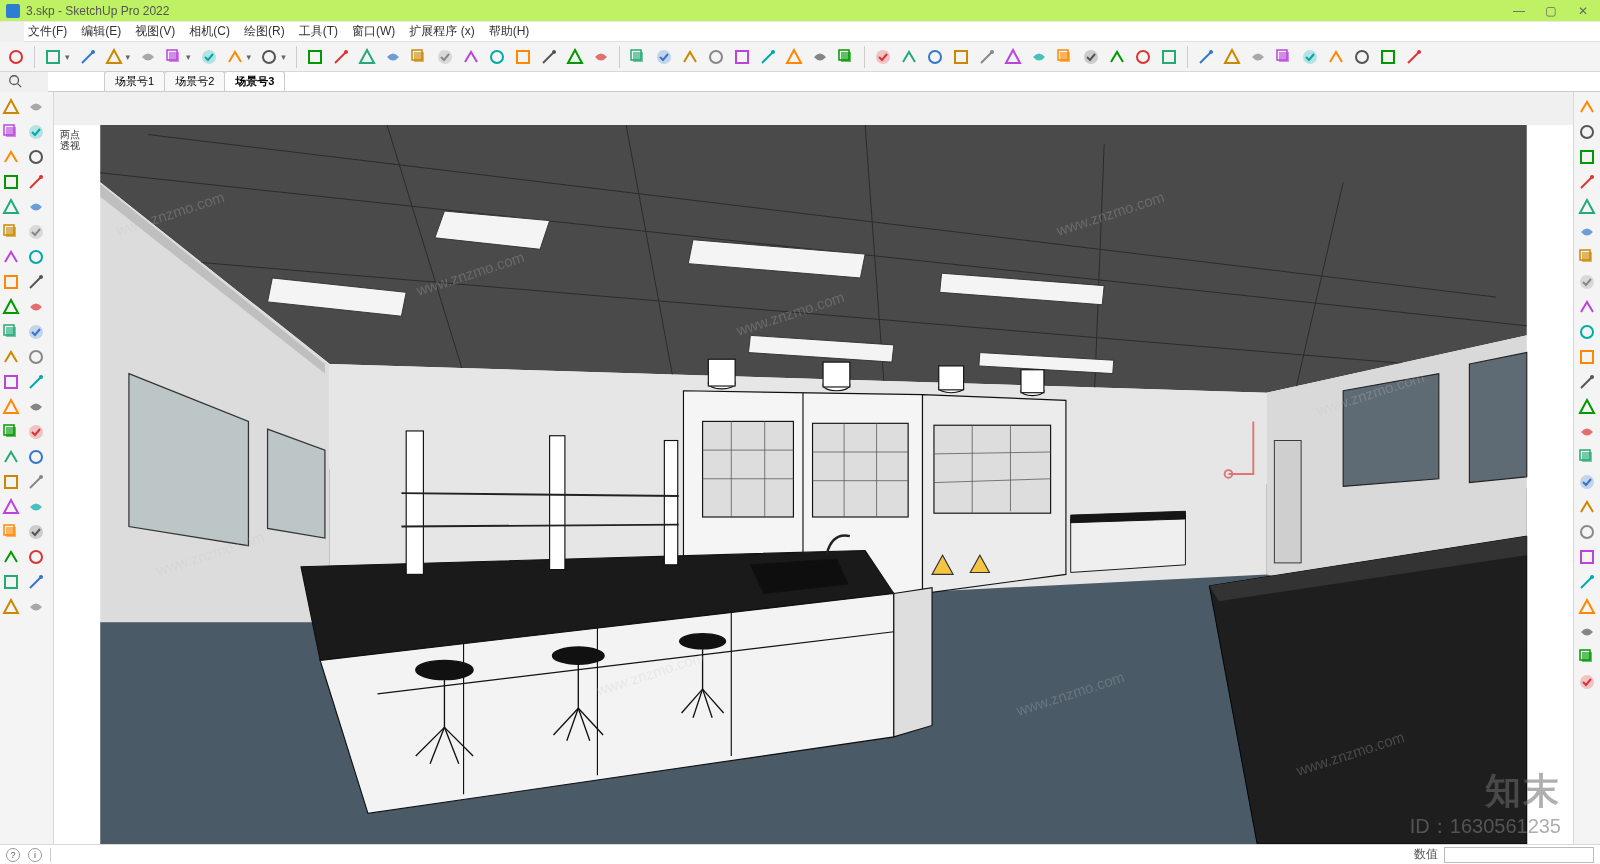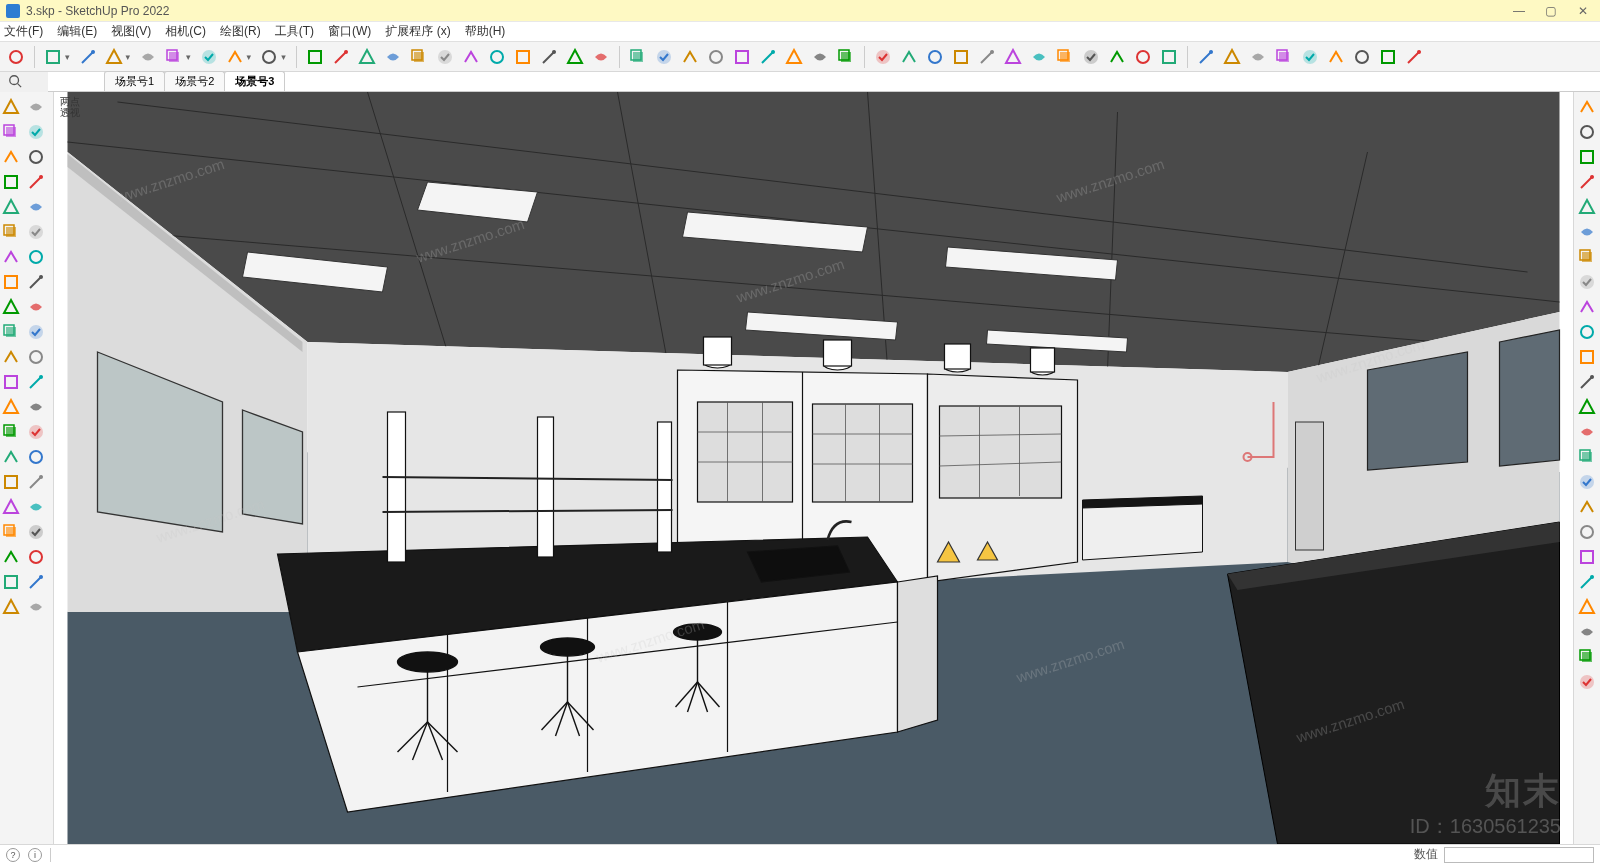--- a/index.html
+++ b/index.html
@@ -1,45 +1,45 @@
 <!DOCTYPE html>
 <html><head>
 <meta charset="utf-8">
 <style>
   * { margin: 0; padding: 0; box-sizing: border-box; font-family: "Microsoft YaHei", "Segoe UI", sans-serif; font-size: 12px; }
   body { width: 1600px; height: 864px; background: #f0f0f0; overflow: hidden; position: relative; }
   
-  .titlebar { height: 22px; background: #fef9c3; display: flex; align-items: center; padding: 0 6px; border-bottom: 1px solid #e8e8e8; }
+  .titlebar { height: 22px; background: #bef264; display: flex; align-items: center; padding: 0 6px; border-bottom: 1px solid #e8e8e8; }
   .titlebar-icon { width: 14px; height: 14px; background: #2d7dd2; border-radius: 2px; margin-right: 6px; }
   .titlebar-text { color: #555; flex: 1; }
   .win-controls { display: flex; gap: 18px; margin-right: 4px; }
   .win-btn { width: 14px; height: 14px; display: flex; align-items: center; justify-content: center; color: #666; cursor: pointer; }
   
-  .menubar { height: 20px; background: #fff; display: flex; align-items: center; padding: 0 4px; gap: 14px; border-bottom: 1px solid #e0e0e0; }
+  .menubar { height: 20px; background: #fff; display: flex; align-items: center; padding: 0 4px; gap: 14px; border-bottom: 1px solid #e0e0e0; margin-left: 24px; }
   .menu-item { color: #333; cursor: pointer; }
   
   .toolbar-row { height: 30px; background: #f4f4f4; display: flex; align-items: center; padding: 0 6px; gap: 6px; border-bottom: 1px solid #d8d8d8; }
   .tb-sep { width: 1px; height: 22px; background: #ccc; margin: 0 2px; }
   .tb-icon { width: 20px; height: 20px; display: inline-flex; align-items: center; justify-content: center; cursor: pointer; border-radius: 2px; }
   .tb-icon svg { width: 18px; height: 18px; }
   .dd { font-size: 9px; color: #666; margin-left: -4px; margin-right: 2px; }
   
   .scene-tabs { height: 20px; background: #fff; display: flex; align-items: flex-end; padding-left: 56px; border-bottom: 1px solid #ccc; margin-left: 48px; }
   .scene-search { position: absolute; left: 8px; }
   .scene-tab { padding: 2px 10px; border: 1px solid #ccc; border-bottom: none; background: #f8f8f8; margin-right: -1px; cursor: pointer; font-size: 11px; border-radius: 3px 3px 0 0; }
   .scene-tab.active { background: #fff; font-weight: 600; }
   
   .main-area { position: relative; height: 752px; display: flex; }
   .side-toolbar { width: 27px; background: #f4f4f4; border-right: 1px solid #d8d8d8; display: flex; flex-direction: column; align-items: center; padding-top: 4px; gap: 3px; }
   .side-toolbar.right { border-right: none; border-left: 1px solid #d8d8d8; }
   .side-toolbar.dbl { width: 54px; flex-direction: row; flex-wrap: wrap; align-content: flex-start; }
   .st-icon { width: 22px; height: 22px; display: flex; align-items: center; justify-content: center; cursor: pointer; border-radius: 2px; }
   .st-icon svg { width: 18px; height: 18px; }
   
-  .viewport { flex: 1; background: #fff; position: relative; overflow: hidden; }
+  .viewport { flex: 1; background: #fff; position: relative; overflow: hidden; margin-top: 33px; }
   .viewport svg.scene { width: 100%; height: 100%; }
   
   .watermark-brand { position: absolute; right: 12px; bottom: 28px; font-size: 36px; color: rgba(110,110,110,0.55); font-weight: 600; letter-spacing: 2px; pointer-events:none; }
   .watermark-id { position: absolute; right: 12px; bottom: 4px; font-size: 20px; color: rgba(120,120,120,0.6); font-weight: 500; pointer-events:none; }
   .wm-diag { position: absolute; color: rgba(200,200,200,0.25); font-size: 15px; transform: rotate(-18deg); pointer-events: none; white-space: nowrap; }
   
   .statusbar { height: 20px; background: #fff; border-top: 1px solid #d8d8d8; display: flex; align-items: center; padding: 0 6px; font-size: 11px; color: #555; }
   .status-icon { width: 14px; height: 14px; border: 1px solid #999; border-radius: 50%; margin-right: 8px; display:flex;align-items:center;justify-content:center;font-size:9px;}
   .status-right { margin-left: auto; display: flex; align-items: center; gap: 6px; }
   .status-input { width: 150px; height: 16px; border: 1px solid #bbb; background: #fff; }

